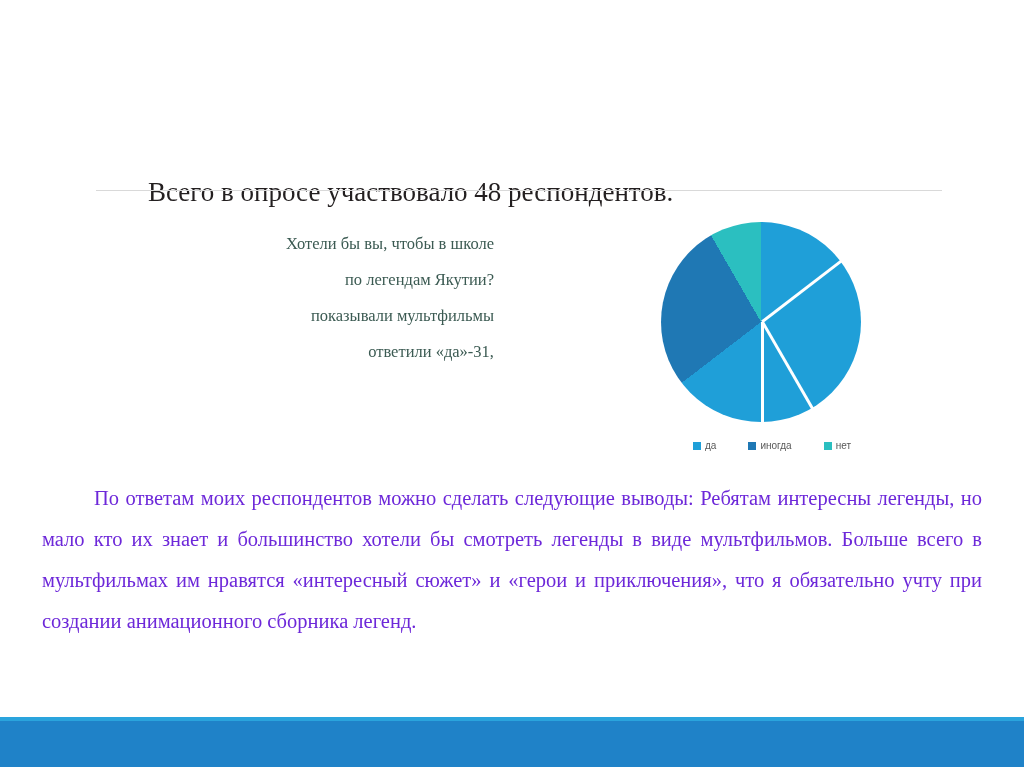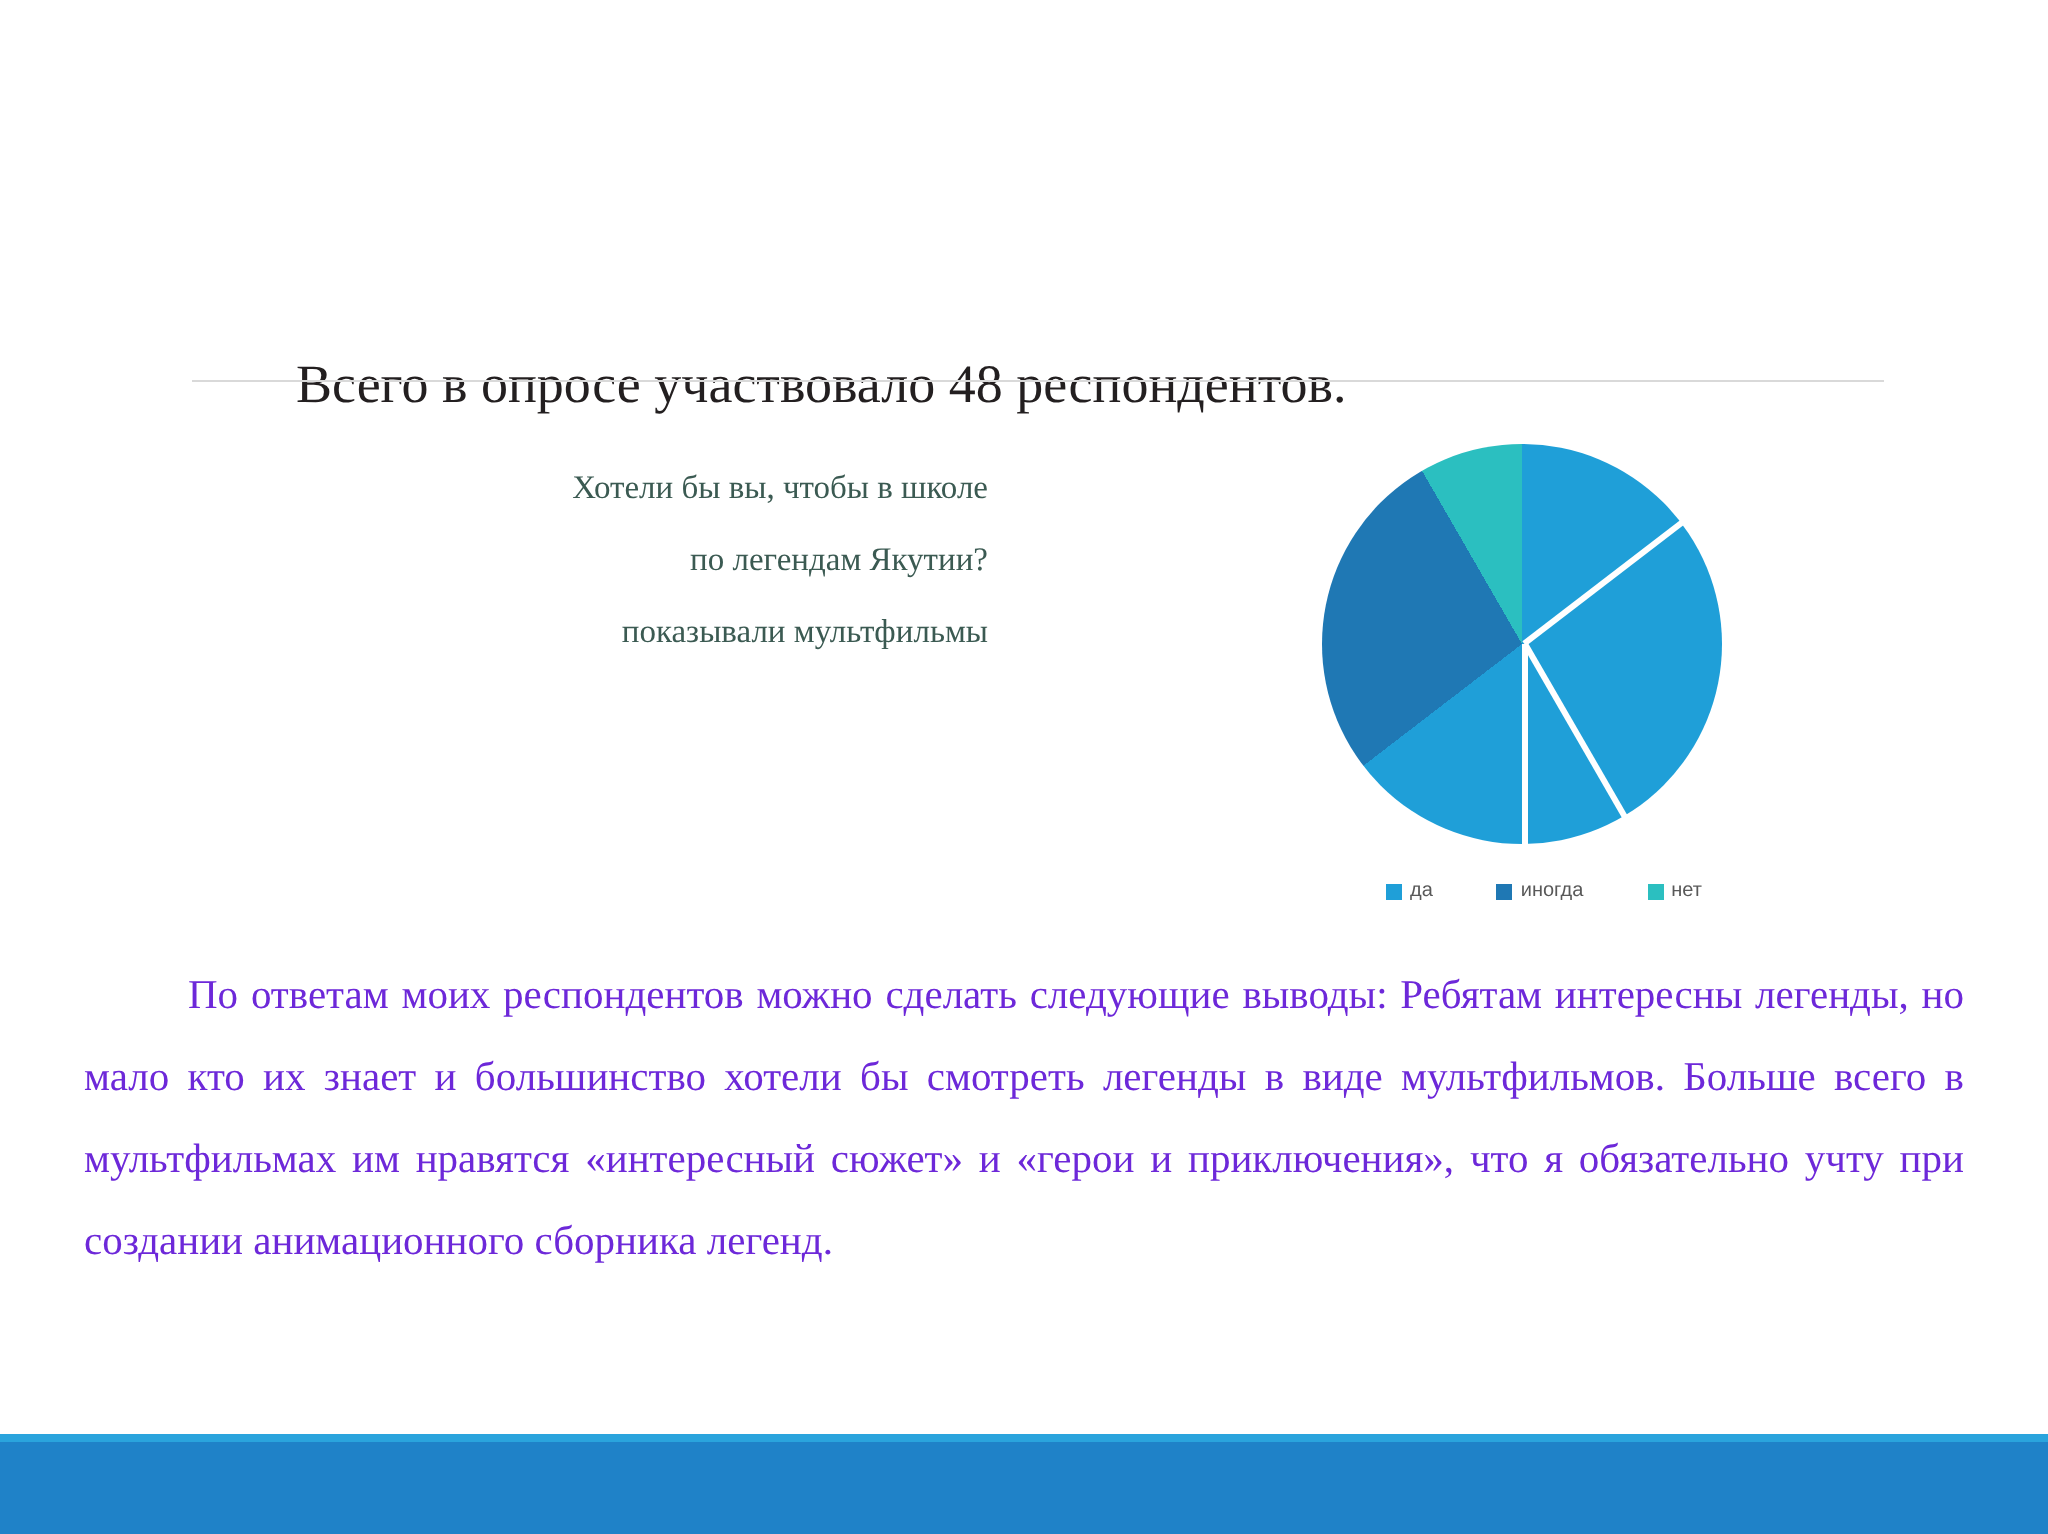--- a/index.html
+++ b/index.html
@@ -162,20 +162,21 @@
 
 
   <div class="intro">Всего в опросе участвовало 48 респондентов.</div>
 
   <div class="divider"></div>
 
   <div class="question-block">
     <span class="ln">Хотели бы вы, чтобы в школе</span>
     <span class="ln">по легендам Якутии?</span>
     <span class="ln">показывали мультфильмы</span>
+    <span class="ln">ответили «да»-31,</span>
   </div>
 
   <div class="chart-area">
     <div class="pie-wrap">
       <div class="pie">
         <span class="sep" style="transform: rotate(0deg);"></span>
         <span class="sep" style="transform: rotate(232.5deg);"></span>
         <span class="sep" style="transform: rotate(330deg);"></span>
       </div>
     </div>

